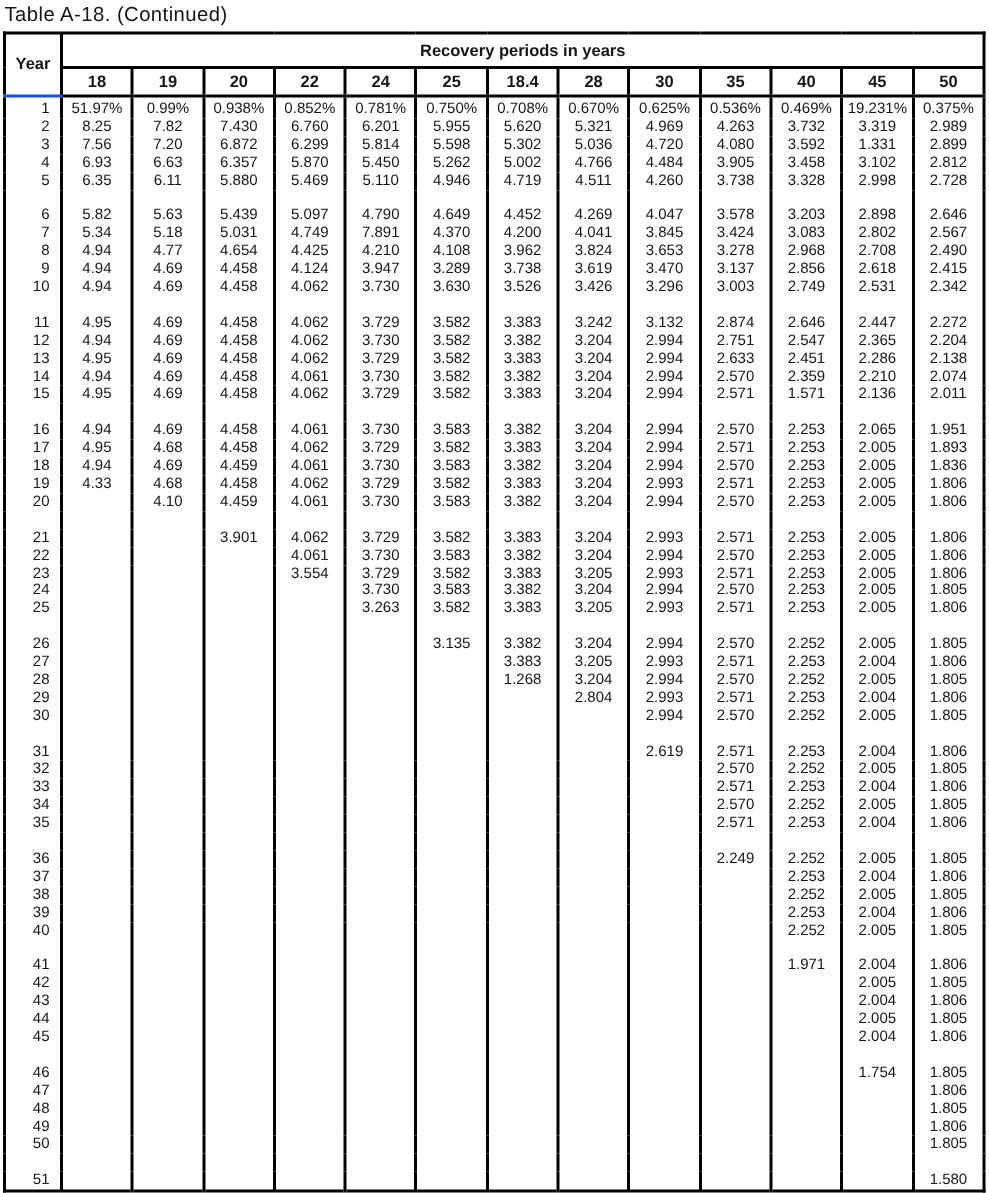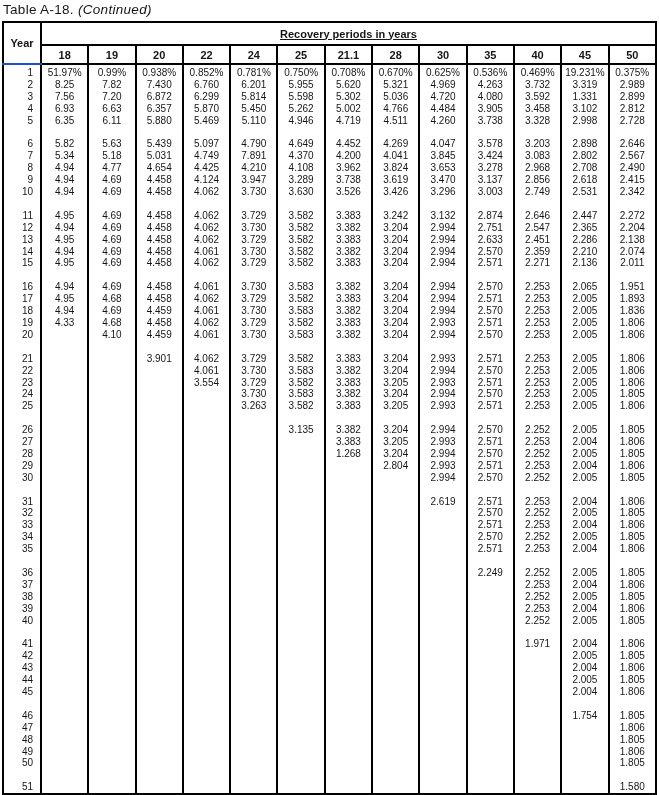--- a/index.html
+++ b/index.html
@@ -22,21 +22,21 @@
   }
   .title {
     position: absolute;
     top: 2px;
     left: 3px;
     font-size: 13.5px;
     letter-spacing: 0.3px;
     white-space: nowrap;
   }
   .title .prefix { font-weight: 500; }
-  .title .cont { font-style: italic; }
+  .title .cont { }
 
   table.macrs {
     position: absolute;
     top: 21px;
     left: 2px;
     width: 655px;
     border-collapse: collapse;
     table-layout: fixed;
     border: 2px solid #000000;
   }
@@ -54,21 +54,20 @@
     text-align: center;
     vertical-align: middle;
   }
   th.span-th {
     border-bottom: 2px solid #000000;
     font-size: 11px;
     font-weight: bold;
     text-align: center;
     height: 21px;
     vertical-align: middle;
-    text-decoration: underline;
   }
   th.num-th {
     border-left: 2px solid #000000;
     border-bottom: 2px solid #000000;
     font-size: 11px;
     font-weight: bold;
     text-align: center;
     height: 17px;
     vertical-align: middle;
   }
@@ -121,21 +120,21 @@
         <th rowspan="2" class="year-th">Year</th>
         <th colspan="13" class="span-th">Recovery periods in years</th>
       </tr>
       <tr id="col-header-row">
           <th class="num-th">18</th>
           <th class="num-th">19</th>
           <th class="num-th">20</th>
           <th class="num-th">22</th>
           <th class="num-th">24</th>
           <th class="num-th">25</th>
-          <th class="num-th">21.1</th>
+          <th class="num-th">18.4</th>
           <th class="num-th">28</th>
           <th class="num-th">30</th>
           <th class="num-th">35</th>
           <th class="num-th">40</th>
           <th class="num-th">45</th>
           <th class="num-th">50</th>
         </tr>
     </thead>
     <tbody id="table-body">
         <tr class="first-of-group">
@@ -399,21 +398,21 @@
           <td class="val-td">4.95</td>
           <td class="val-td">4.69</td>
           <td class="val-td">4.458</td>
           <td class="val-td">4.062</td>
           <td class="val-td">3.729</td>
           <td class="val-td">3.582</td>
           <td class="val-td">3.383</td>
           <td class="val-td">3.204</td>
           <td class="val-td">2.994</td>
           <td class="val-td">2.571</td>
-          <td class="val-td">2.271</td>
+          <td class="val-td">1.571</td>
           <td class="val-td">2.136</td>
           <td class="val-td">2.011</td>
         </tr>
         <tr>
           <td class="year-td"></td>
           <td class="val-td"></td>
           <td class="val-td"></td>
           <td class="val-td"></td>
           <td class="val-td"></td>
           <td class="val-td"></td>

